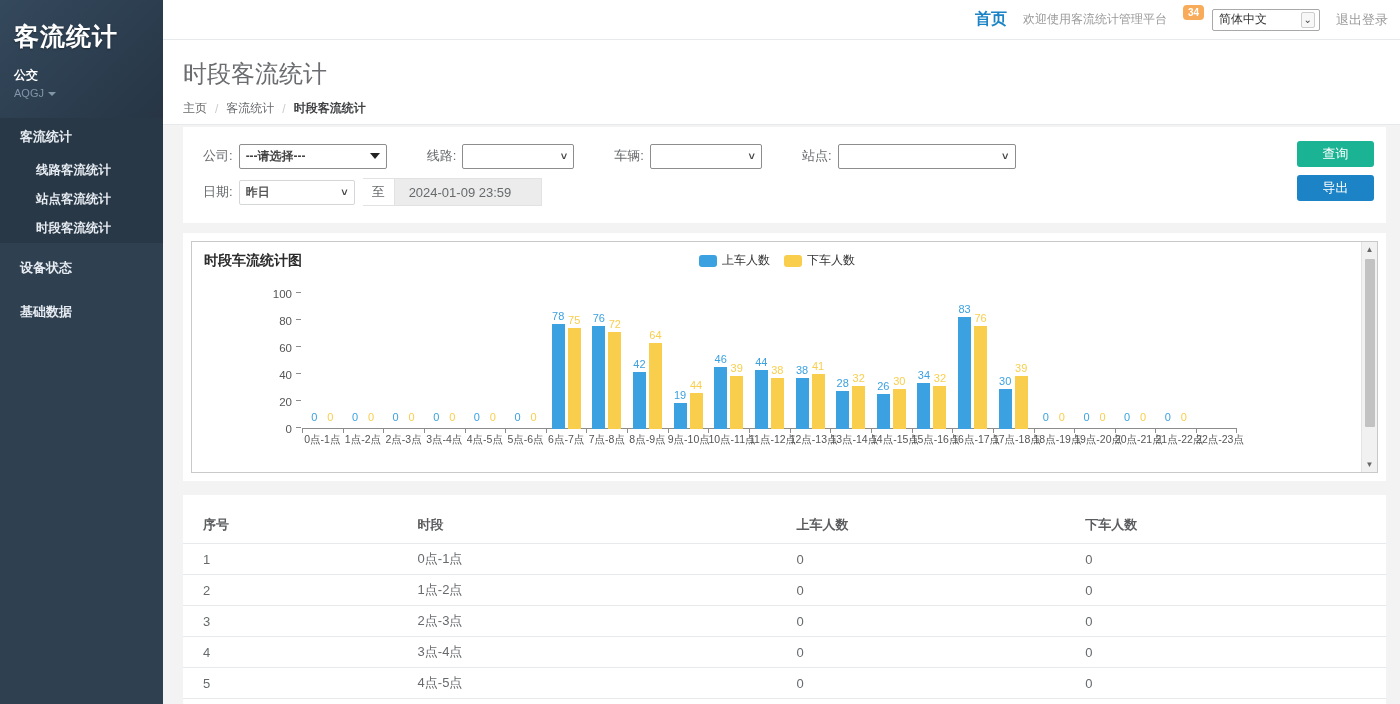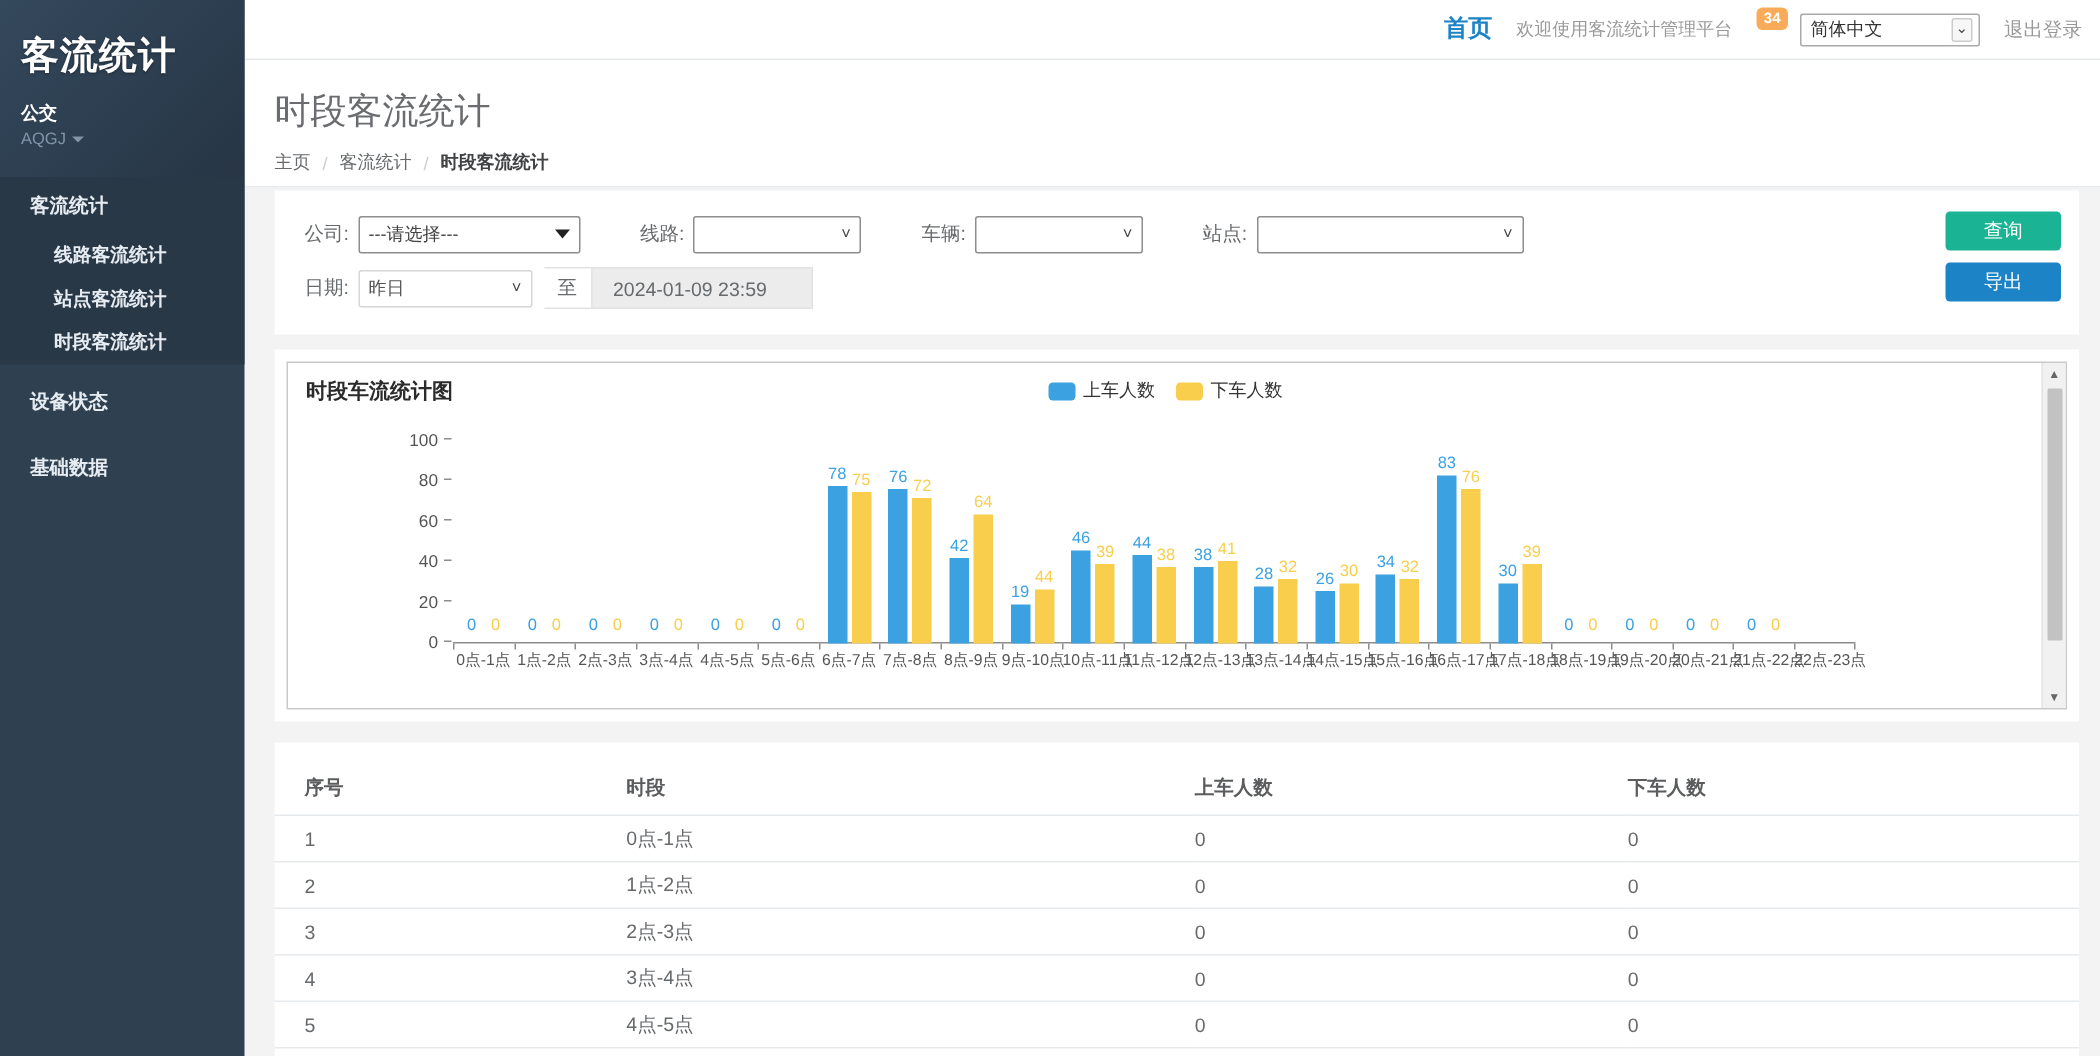--- a/index.html
+++ b/index.html
@@ -25,21 +25,21 @@
 
   
   .main { position:absolute; left:163px; top:0; width:1237px; height:704px; }
 
   .topbar { height:40px; background:#fff; border-bottom:1px solid #e7eaec;
     display:flex; align-items:center; justify-content:flex-end; padding-right:12px; gap:16px; }
   .home-link { color:#1c84c6; font-size:16px; font-weight:bold; cursor:pointer; }
   .welcome { color:#999; font-size:12px; }
   .badge { background:#f8ac59; color:#fff; font-size:10px; font-weight:bold;
     padding:2px 5px; border-radius:4px; position:relative; top:-7px; margin-right:-8px; }
-  .lang-select { width:120px; height:22px; border:1px solid #a9a9a9; background:#fff;
+  .lang-select { width:108px; height:22px; border:1px solid #a9a9a9; background:#fff;
     font-size:12px; color:#333; display:flex; align-items:center; justify-content:space-between;
     padding:0 4px 0 6px; cursor:pointer; border-radius:2px; }
   .lang-select .chev { font-size:10px; color:#444; border:1px solid #ccc; border-radius:2px;
     padding:0 2px; line-height:14px; background:#f7f7f7; }
   .logout { color:#999; font-size:13px; cursor:pointer; }
 
   .page-heading { background:#fff; border-bottom:1px solid #e7eaec; padding:18px 0 12px 20px; height:85px; }
   .page-title { color:#6a6c6f; font-size:24px; font-weight:400; }
   .breadcrumb { margin-top:10px; font-size:12px; color:#676a6c; display:flex; gap:8px; align-items:center; }
   .breadcrumb .sep { color:#ccc; }
@@ -48,21 +48,21 @@
 
   .content { padding:2px 14px 0 20px; }
 
   
   .filter-panel { background:#fff; position:relative; padding:14px 12px 16px 20px; }
   .filter-row { display:flex; align-items:center; margin-bottom:0; height:30px; }
   .filter-row + .filter-row { margin-top:6px; }
   .f-label { font-size:13px; color:#676a6c; margin-right:6px; white-space:nowrap; }
   .sel { height:25px; border:1px solid #8d8d8d; background:#fff; display:flex;
     align-items:center; justify-content:space-between; padding:0 6px; font-size:12px;
-    color:#444; cursor:pointer; border-radius:2px; }
+    color:#444; cursor:pointer; border-radius:2px;font-weight:bold; }
   .sel .tri { width:0; height:0; border-left:5px solid transparent; border-right:5px solid transparent;
     border-top:6px solid #222; }
   .sel .chev { font-size:11px; color:#444; }
   .sel.company { width:148px; margin-right:40px; }
   .sel.line { width:112px; margin-right:40px; }
   .sel.vehicle { width:112px; margin-right:40px; }
   .sel.station { width:178px; }
   .sel.date-preset { width:116px; border:1px solid #d4d6d8; margin-right:8px; color:#555; }
   .date-input { height:28px; background:#ececec; border:1px solid #e2e2e2; font-size:13px;
     color:#676a6c; display:flex; align-items:center; padding:0 14px; width:148px; }

